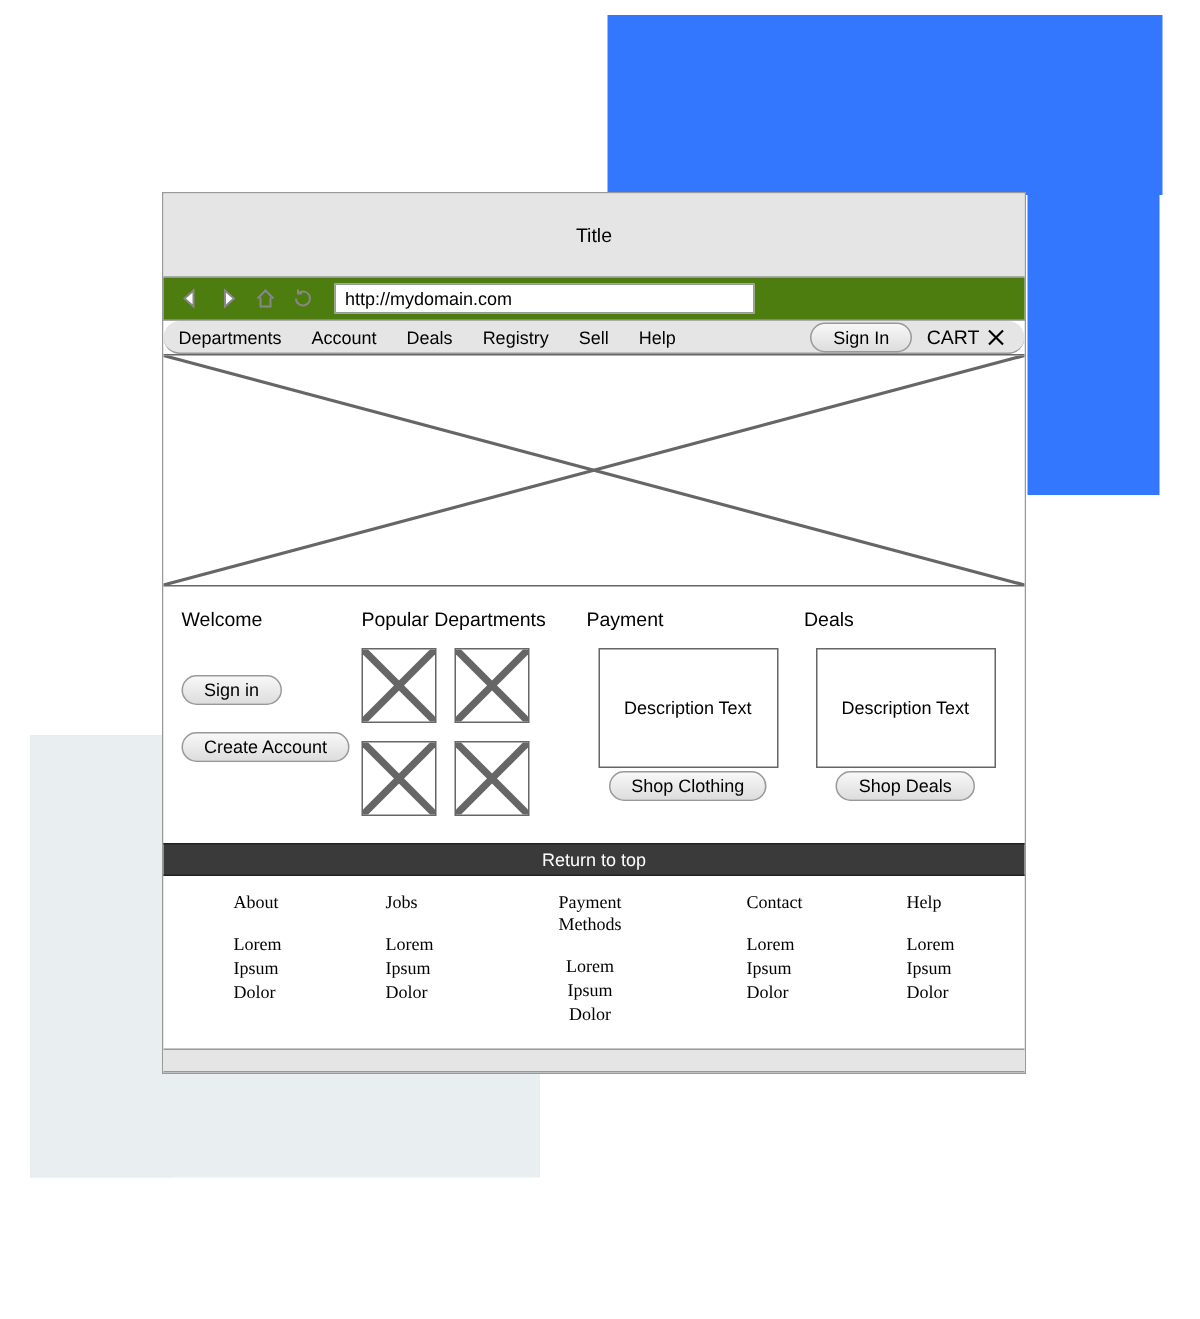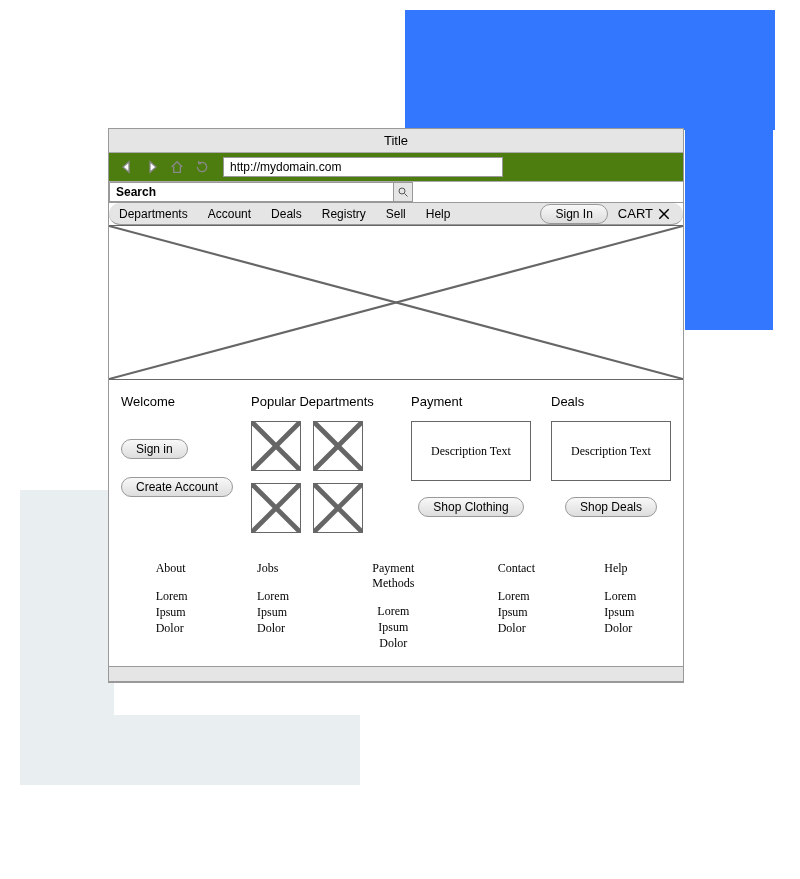--- a/index.html
+++ b/index.html
@@ -33,21 +33,21 @@
     left: 108px;
     width: 576px;
     border: 1px solid #999;
     background: #fff;
     z-index: 5;
   }
   .titlebar {
     background: #e5e5e5;
     border-bottom: 1px solid #aaa;
     text-align: center;
-    padding: 4px 0;
+    padding: 20px 0;
     font-size: 13px;
   }
   .toolbar {
     background: #4d7c0f;
     border-bottom: 1px solid #aaa;
     display: flex;
     align-items: center;
     gap: 5px;
     padding: 4px 8px;
   }
@@ -135,30 +135,30 @@
     border-top: 1px solid #666;
     border-bottom: 1px solid #666;
   }
   .xbox { position: relative; border: 1px solid #666; background:#fff; }
   .xbox svg, .hero svg.diag { position: absolute; inset:0; width:100%; height:100%; }
   .xbox line, .hero line { stroke: #666; stroke-width: 1; }
 
   .sections {
     display: flex;
     padding: 14px 12px 18px 12px;
-    gap: 20px;
+    gap: 10px;
   }
   .col { display: flex; flex-direction: column; }
   .col h4 { font-weight: normal; font-size: 13px; margin-bottom: 12px; }
   .col-welcome { width: 110px; gap: 18px; }
   .col-welcome .pill-btn { align-self: flex-start; }
   .col-popular { width: 140px; }
   .grid2 { display: grid; grid-template-columns: 50px 50px; grid-template-rows: 50px 50px; gap: 12px; }
   .col-feature { flex: 1; align-items: center; }
-  .feature-box { width: 120px; height: 60px; position: relative; border: 1px solid #666; margin-bottom: 16px; display:flex; align-items:center; justify-content:center;font-family:Liberation Serif, serif; }
+  .feature-box { width: 120px; height: 80px; position: relative; border: 1px solid #666; margin-bottom: 2px; display:flex; align-items:center; justify-content:center; }
   .feature-box svg { position:absolute; inset:0; width:100%; height:100%; }
   .feature-box span { position: relative; background:#fff; padding: 0 2px; font-size:12px; text-align:center; }
 
   .return-bar {
     background: #3a3a3a;
     color: #fff;
     text-align: center;
     padding: 3px 0;
     font-size: 12px;
     cursor: pointer;
@@ -211,30 +211,20 @@
     <div class="navicon">
       <svg viewBox="0 0 24 24">
           <path d="M5 12 a7 7 0 1 0 2.5 -5.4 M7 3 V7 H11"></path>
         </svg>
     </div>
     <input class="urlbar" value="http://mydomain.com" style="">
   </div>
 
   <div class="page">
 
-    <div class="search-row">
-      <input class="search-input" value="Search" style="">
-      <div class="search-btn">
-        <svg viewBox="0 0 24 24">
-            <circle cx="10" cy="10" r="6"></circle>
-            <line x1="15" y1="15" x2="21" y2="21"></line>
-          </svg>
-      </div>
-      <div class="search-row-right"></div>
-    </div>
 
     <div class="menubar">
       <div class="menus">
         <div class="menu-item">Departments</div>
         <div class="menu-item">Account</div>
         <div class="menu-item">Deals</div>
         <div class="menu-item">Registry</div>
         <div class="menu-item">Sell</div>
         <div class="menu-item">Help</div>
       </div>
@@ -313,20 +303,21 @@
               <line x1="0" y1="0" x2="10" y2="10"></line>
               <line x1="10" y1="0" x2="0" y2="10"></line>
             </svg>
           <span>Description Text</span>
         </div>
         <button class="pill-btn">Shop Deals</button>
       </div>
 
     </div>
 
+    <div class="return-bar">Return to top</div>
 
     <div class="footer-cols">
       <div class="fcol">
         <div class="fhead">About</div>
         <div class="fline">Lorem</div>
         <div class="fline">Ipsum</div>
         <div class="fline">Dolor</div>
       </div>
       <div class="fcol">
         <div class="fhead">Jobs</div>

